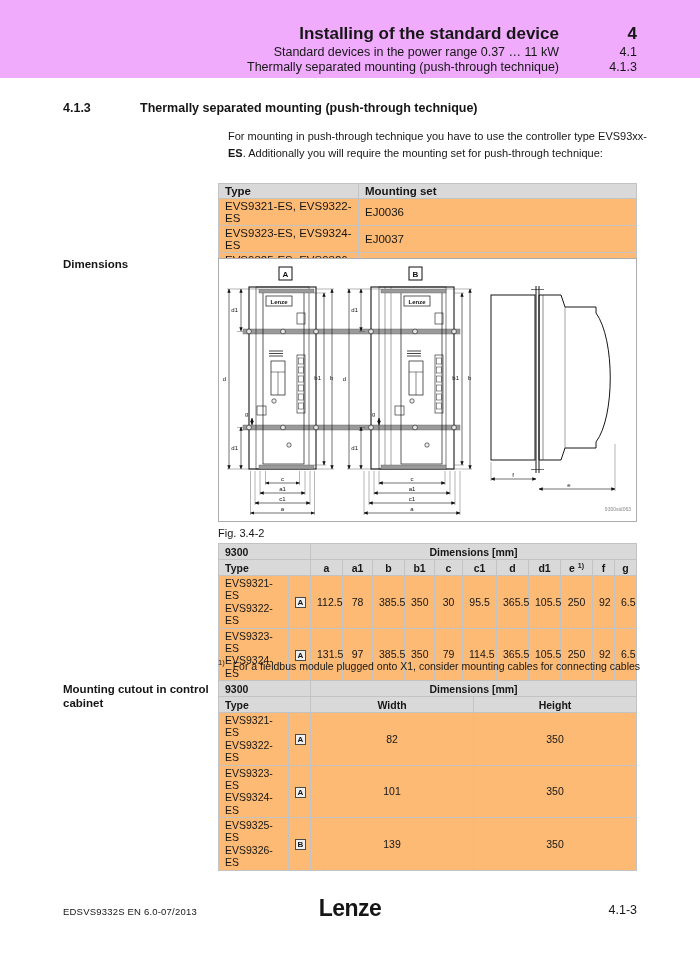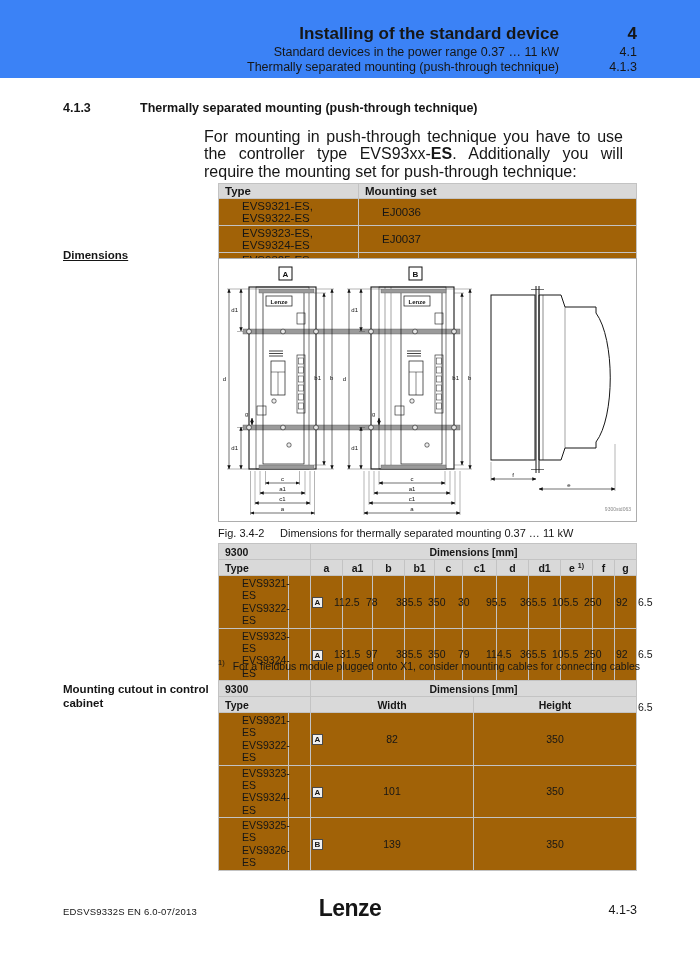--- a/index.html
+++ b/index.html
@@ -2,56 +2,56 @@
 <html><head>
 <meta charset="utf-8">
 <style>
   * { margin:0; padding:0; box-sizing:border-box; }
   html,body { background:#fff; }
   .page {
     position:relative; width:700px; height:960px; background:#fff;
     font-family:"Liberation Sans", sans-serif; color:#161616; overflow:hidden;
   }
   
-  .band { position:absolute; top:0; left:0; width:700px; height:78px; background:#3b82f6; }
+  .band { position:absolute; top:0; left:0; width:700px; height:78px; background:#f0abfc; }
   .band-inner { position:absolute; top:24px; right:63px; text-align:right; }
   .band-row { display:flex; justify-content:flex-end; align-items:baseline; }
   .band-title { font-size:17px; font-weight:bold; }
   .band-sub { font-size:12.5px;text-align:center; }
   .band-num { width:78px; text-align:right; font-size:12.5px; }
   .band-num.big { font-size:17px; font-weight:bold; }
   .band-row + .band-row { margin-top:1px; }
   
   .section-head { position:absolute; left:63px; top:101px; display:flex; font-size:12.5px; font-weight:bold; }
   .section-num { width:77px; }
   
-  .intro { position:absolute; left:204px; top:128px; width:419px; font-size:16px; line-height:17.4px; text-align:justify; }
+  .intro { position:absolute; left:228px; top:128px; width:419px; font-size:11px; line-height:17.4px; text-align:justify; }
   
   table.doc { border-collapse:collapse; table-layout:fixed; }
   table.doc th, table.doc td { border:1px solid #c3c3c3; vertical-align:middle; }
   table.doc th { background:#d9d9d9; font-weight:bold; text-align:left; padding:1px 6px; }
-  table.doc td { padding:1px 23px; background:#a16207; }
+  table.doc td { padding:1px 6px; background:#fdba74; }
   .tbl-mount { position:absolute; left:218px; top:183px; width:418px; font-size:11.5px; }
   .tbl-mount th, .tbl-mount td { height:15px; }
   .tbl-dims { position:absolute; left:218px; top:543px; width:418px; font-size:10.5px; }
   .tbl-cut  { position:absolute; left:218px; top:680px; width:418px; font-size:10.5px; }
   .tbl-dims th, .tbl-cut th { height:16px; }
   .tbl-dims td, .tbl-cut td { height:27px; }
   th.c, td.c { text-align:center !important; }
   th.hd2 { font-weight:normal; }
   td.type-cell { padding:1px 4px; line-height:1.18; }
   td.frame-cell { text-align:center; padding:1px 2px; }
   .frame-box {
     display:inline-block; width:11px; height:11px; line-height:10px; font-size:8px; font-weight:bold;
     border:1px solid #4a4a4a; background:#efefef; text-align:center; vertical-align:middle;
   }
   sup.fn { font-size:7px; vertical-align:super; line-height:0; }
   
   .margin-label { position:absolute; left:63px; font-size:11.5px; font-weight:bold; width:155px; line-height:1.25; }
-  .ml-dims { top:248px;text-decoration:underline; }
+  .ml-dims { top:257px; }
   .ml-cut { top:682px; }
   
   .figure-box { position:absolute; left:218px; top:258px; width:419px; height:264px; border:1px solid #adadad; background:#fff; }
   .fig-caption { position:absolute; left:218px; top:527px; display:flex; font-size:11px; }
   .fig-caption-label { width:62px; }
   
   .footnote { position:absolute; left:218px; top:658px; font-size:10.5px; }
   .footnote sup { font-size:7.5px; margin-right:8px; }
   
   .footer-doc { position:absolute; left:63px; top:906px; font-size:9.5px; letter-spacing:0.2px; }
@@ -307,21 +307,20 @@
         <line x1="324" y1="36" x2="324" y2="201" stroke-width="0.5"></line>
         <line x1="346" y1="48" x2="346" y2="189" stroke-width="0.4"></line>
       </g>
 
       <text class="codetext" x="412" y="252" text-anchor="end">9300std063</text>
     </svg>
   </div>
 
   <div class="fig-caption">
     <span class="fig-caption-label">Fig. 3.4-2</span>
-    <span>Dimensions for thermally separated mounting 0.37 … 11 kW</span>
   </div>
 
   <table class="doc tbl-dims">
     <colgroup>
       <col style="width:70px">
         <col style="width:22px">
         <col style="width:32px">
         <col style="width:30px">
       <col style="width:32px">
         <col style="width:30px">

